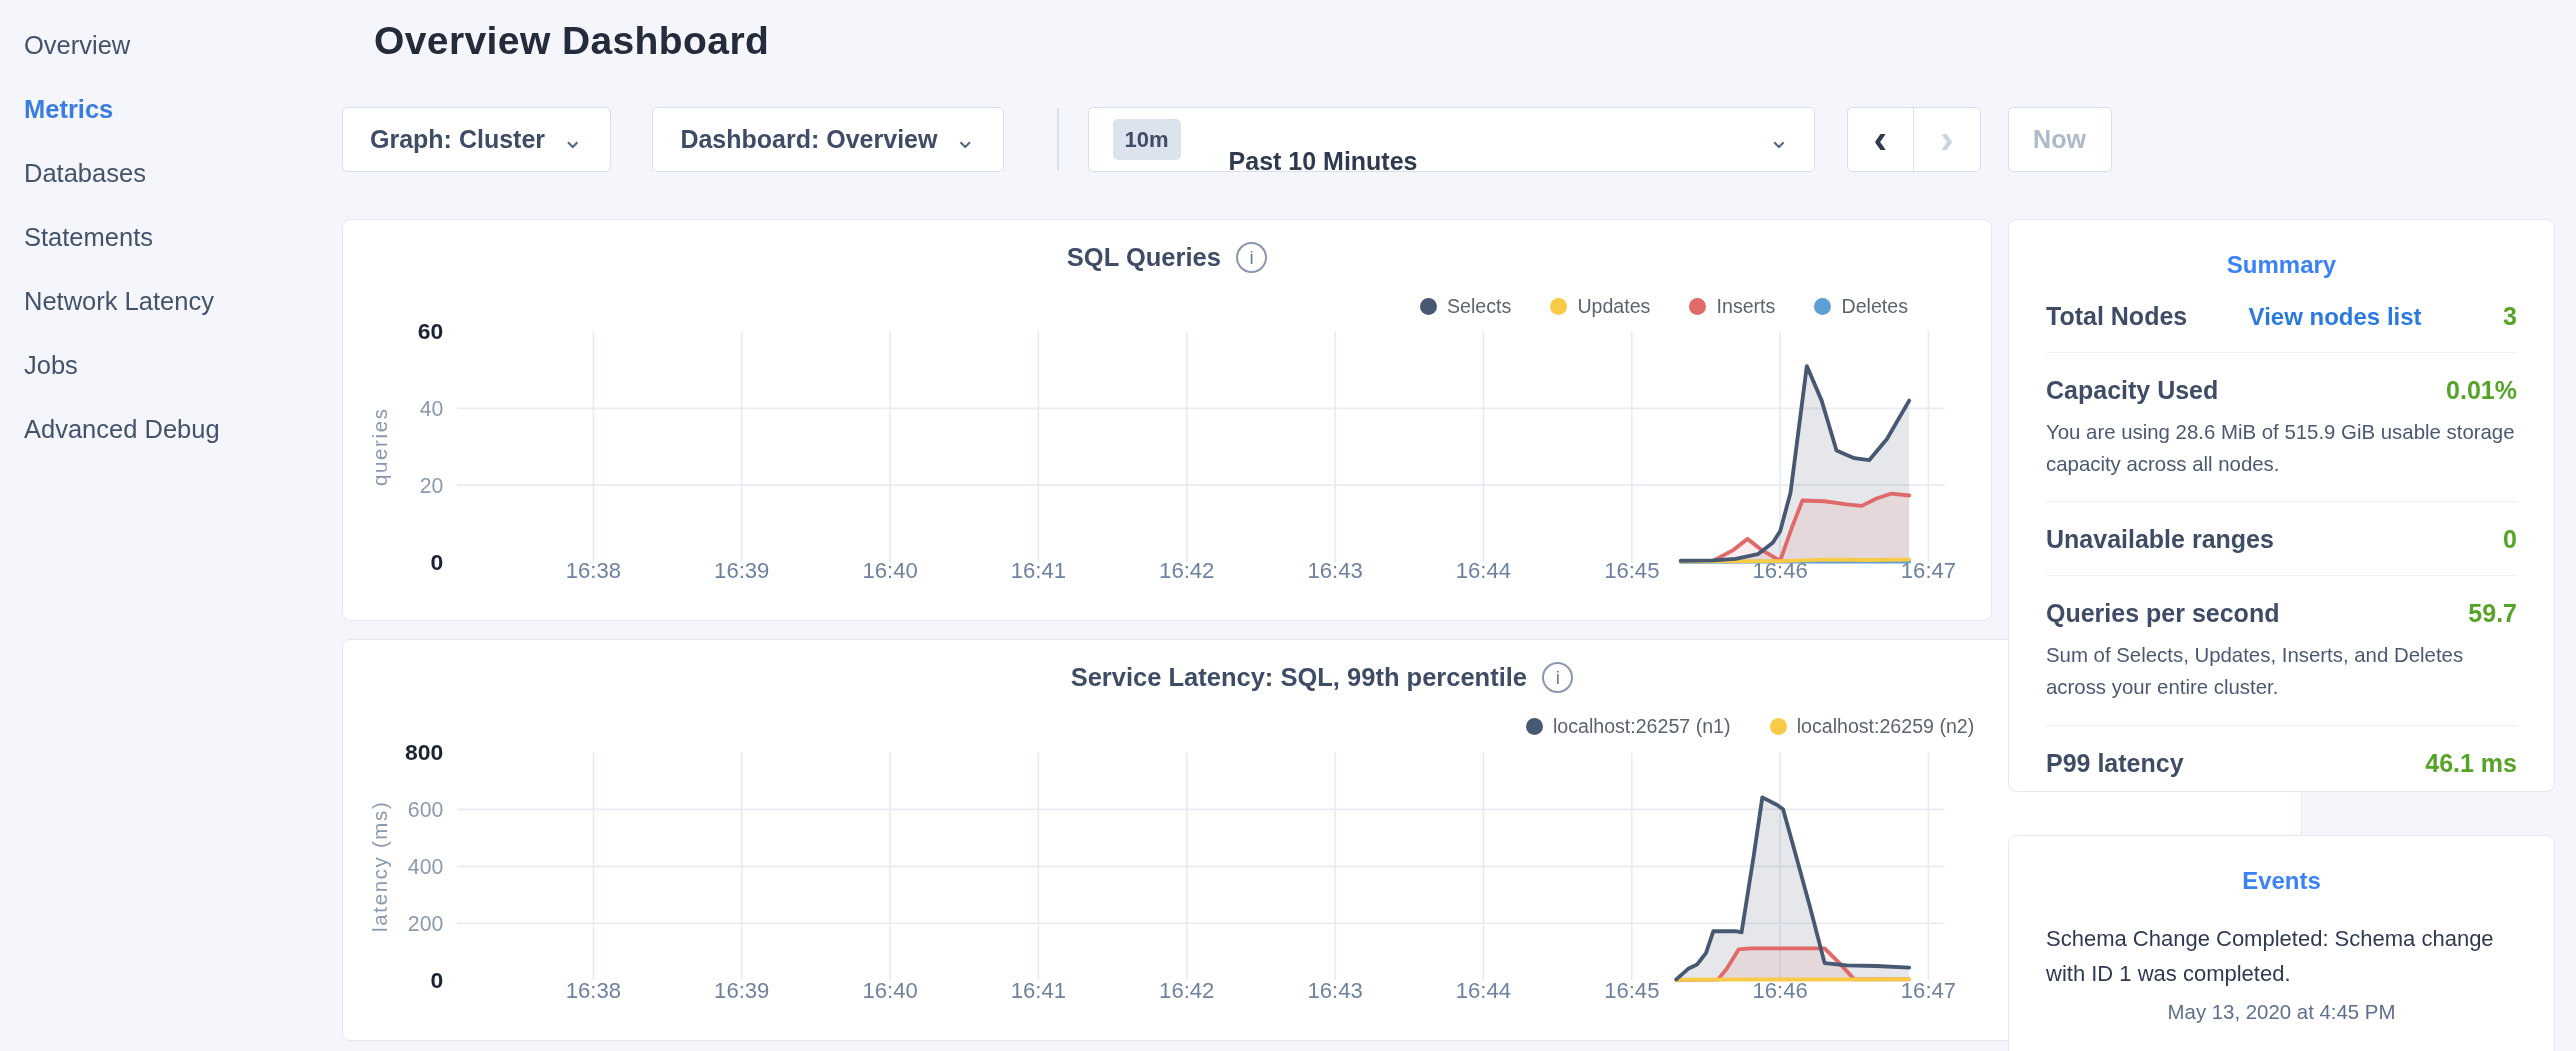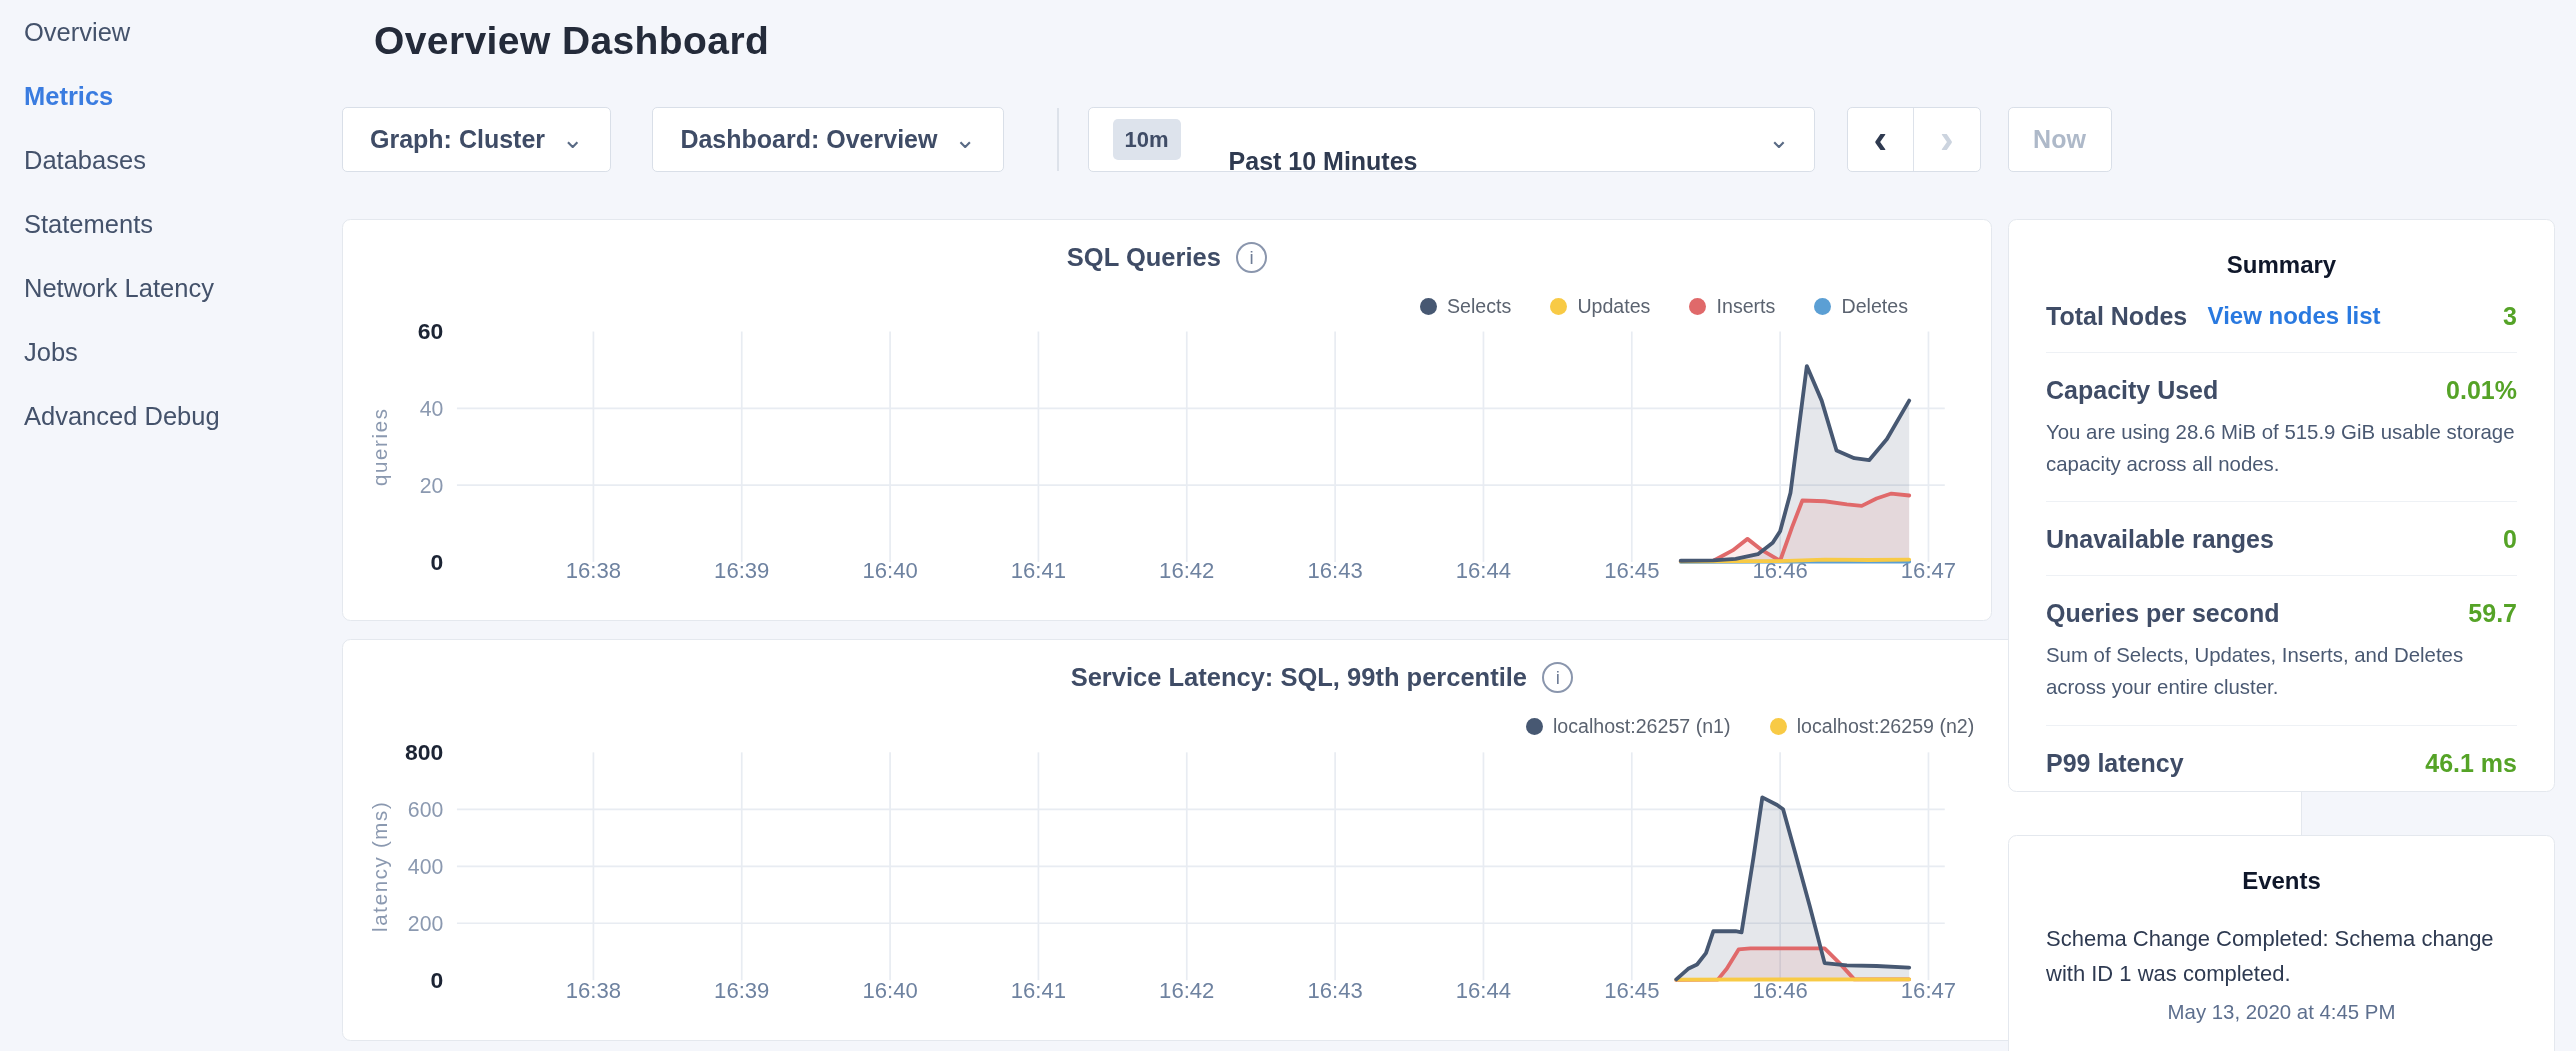--- a/index.html
+++ b/index.html
@@ -4,21 +4,21 @@
 <style>
   * { margin:0; padding:0; box-sizing:border-box; }
   html,body { width:2576px; height:1051px; }
   body {
     position:relative; overflow:hidden;
     background:#f4f6fb;
     font-family:"Liberation Sans", sans-serif;
     color:#475872;
   }
   
-  .sidebar { position:absolute; left:0; top:0; width:337px; padding-top:0; }
+  .sidebar { position:absolute; left:0; top:0; width:337px; padding-top:13px; }
   .nav-item {
     height:64px; display:flex; align-items:center; padding-left:24px;
     font-size:25.5px; color:#44526b; cursor:pointer;
   }
   .nav-item.active { color:#3a7ce0; font-weight:700; }
 
   
   .page-title {
     position:absolute; left:342px; top:18.7px;
     font-size:39px; font-weight:700; color:#242b3a; letter-spacing:0.4px;margin-left:32px;
@@ -70,24 +70,24 @@
   svg text { font-family:"Liberation Sans", sans-serif; }
   svg .xtick { text-anchor:middle; font-size:26px; fill:#6e82a0; }
   svg .ytick { text-anchor:end; font-size:25px; fill:#8b99b0; }
   svg .ytick.bold { fill:#1c2434; font-weight:700; font-size:27px; }
   svg .ytitle { text-anchor:middle; font-size:24px; fill:#8b99b0; letter-spacing:2px; }
 
   
   #summary-card { left:2008px; top:219px; width:547px; height:573px; }
   #events-card  { left:2008px; top:835px; width:547px; height:247px; }
   .panel-inner { padding:31px 37px 0 37px; }
-  .panel-title { text-align:center; font-size:24px; font-weight:700; color:#0f172a; }
+  .panel-title { text-align:center; font-size:24px; font-weight:700; color:#3b82f6; }
   .srow { padding:23px 0 21px 0; border-bottom:1.7px solid #eef1f5; }
   .srow:last-child { border-bottom:none; }
-  .srow-head { display:flex; align-items:flex-start; font-size:25px; font-weight:700; color:#3f4c66; }
+  .srow-head { display:flex; align-items:flex-end; font-size:25px; font-weight:700; color:#3f4c66;gap:41px; }
   .srow-link { color:#2979e0; margin-left:20.4px; cursor:pointer; text-decoration:none; font-size:24px; }
   .srow-value { margin-left:auto; color:#55a327; white-space:nowrap; }
   .srow-desc { font-size:20.4px; font-weight:400; color:#4a5972; line-height:1.55; margin-top:12px; }
   .event-item { margin-top:25.5px; }
   .event-text { font-size:22px; color:#2e3a51; line-height:1.6; }
   .event-time { font-size:20.4px; color:#5d6f8e; margin-top:10.2px;text-align:center; }
 </style>
 </head>
 <body>
 

